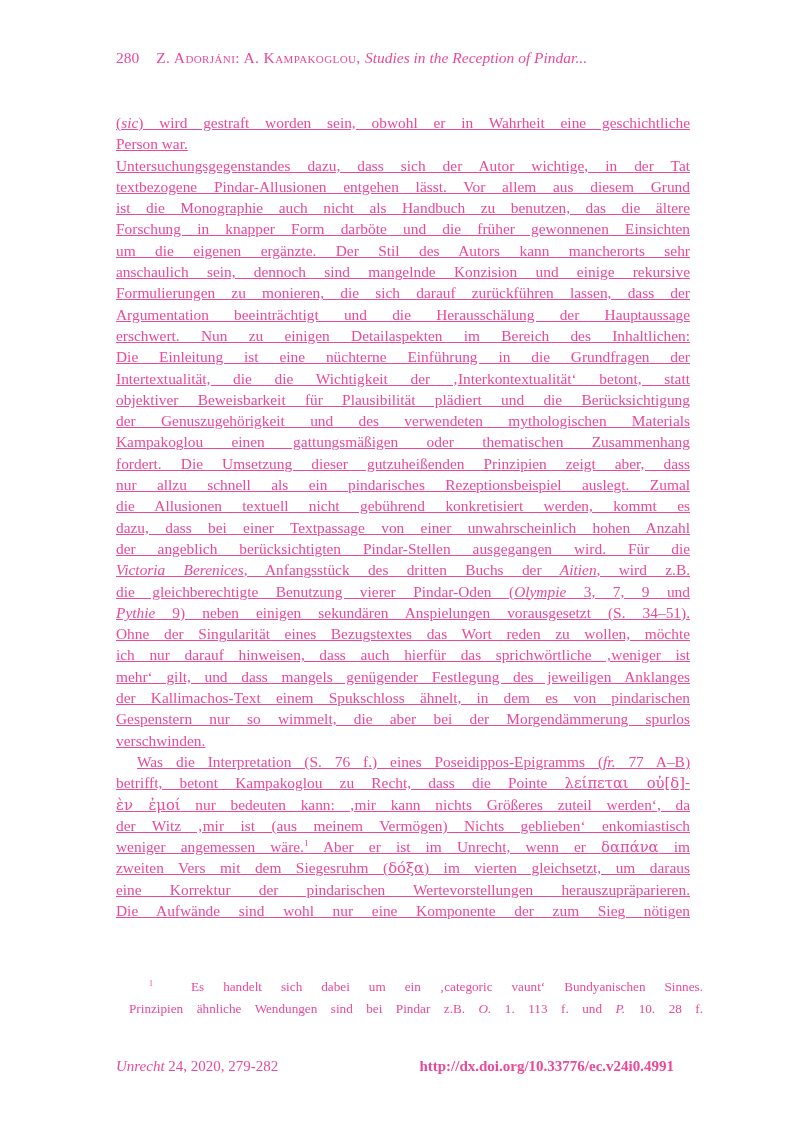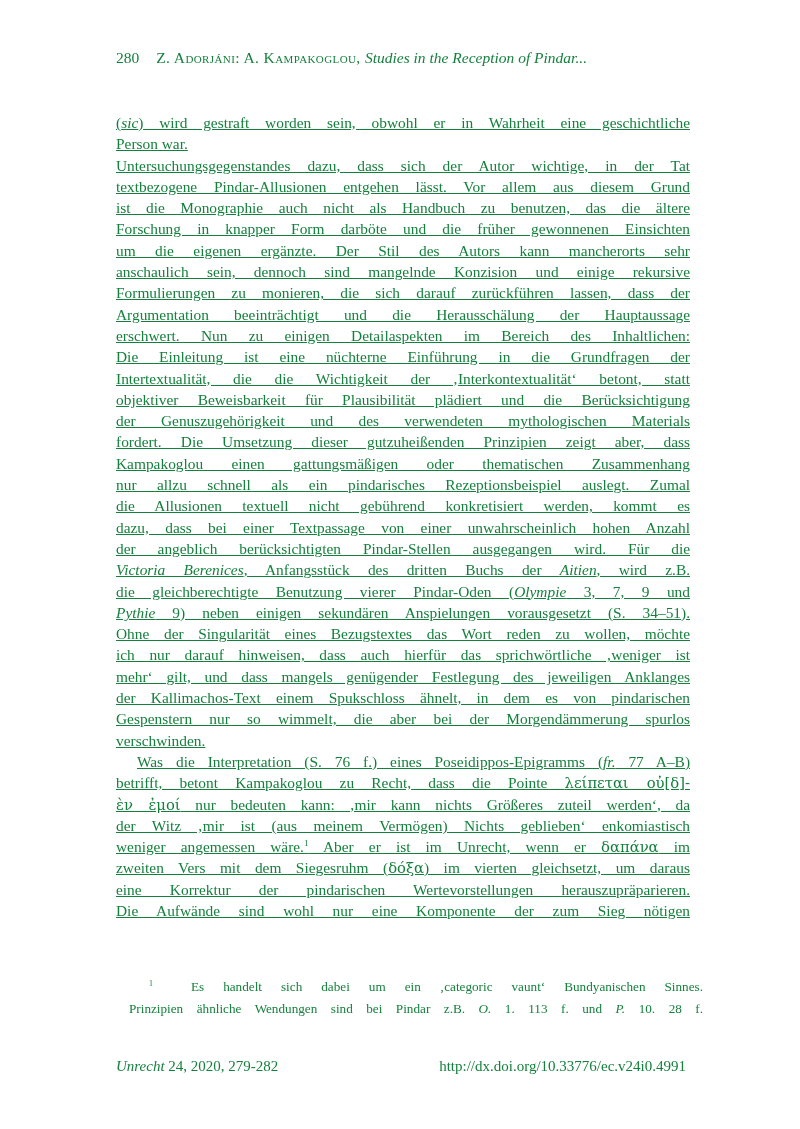--- a/index.html
+++ b/index.html
@@ -2,21 +2,21 @@
 <html><head>
 <meta charset="utf-8">
 <style>
   html, body { margin: 0; padding: 0; background: #e8e8e8; }
   .page {
     position: relative;
     width: 800px;
     height: 1129px;
     background: #ffffff;
     font-family: "Liberation Serif", "DejaVu Serif", serif;
-    color: #15803d;
+    color: #ec4899;
     overflow: hidden;
     margin: 0 auto;
   }
   .running-header {
     position: absolute;
     left: 116px;
     top: 49px;
     width: 574px;
     font-size: 15.5px;
     white-space: nowrap;
@@ -58,21 +58,21 @@
 
   .page-footer {
     position: absolute;
     left: 116px;
     top: 1058px;
     width: 574px;
     font-size: 15px;
     height: 22px;
   }
   .page-footer .cite { position: absolute; left: 0; top: 0; white-space: nowrap; }
-  .page-footer .doi  { position: absolute; right: 4px; top: 0; white-space: nowrap; }
+  .page-footer .doi  { position: absolute; right: 16px; top: 0; white-space: nowrap; font-weight: bold; }
 </style>
 </head>
 <body>
 
 <div class="page">
 
   <div class="running-header">
     <span class="pagenum">280</span><span id="running-head"><span class="sc">Z. Adorjáni: A. Kampakoglou, </span><span class="it">Studies in the Reception of Pindar...</span></span>
   </div>
 
@@ -85,22 +85,22 @@
       <div class="tline"><span>Forschung in knapper Form darböte und die früher gewonnenen Einsichten</span></div>
       <div class="tline"><span>um die eigenen ergänzte. Der Stil des Autors kann mancherorts sehr</span></div>
       <div class="tline"><span>anschaulich sein, dennoch sind mangelnde Konzision und einige rekursive</span></div>
       <div class="tline"><span>Formulierungen zu monieren, die sich darauf zurückführen lassen, dass der</span></div>
       <div class="tline"><span>Argumentation beeinträchtigt und die Herausschälung der Hauptaussage</span></div>
       <div class="tline"><span>erschwert. Nun zu einigen Detailaspekten im Bereich des Inhaltlichen:</span></div>
       <div class="tline"><span>Die Einleitung ist eine nüchterne Einführung in die Grundfragen der</span></div>
       <div class="tline"><span>Intertextualität, die die Wichtigkeit der ‚Interkontextualität‘ betont, statt</span></div>
       <div class="tline"><span>objektiver Beweisbarkeit für Plausibilität plädiert und die Berücksichtigung</span></div>
       <div class="tline"><span>der Genuszugehörigkeit und des verwendeten mythologischen Materials</span></div>
+      <div class="tline"><span>Kampakoglou einen gattungsmäßigen oder thematischen Zusammenhang</span></div>
       <div class="tline"><span>fordert. Die Umsetzung dieser gutzuheißenden Prinzipien zeigt aber, dass</span></div>
-      <div class="tline"><span>Kampakoglou einen gattungsmäßigen oder thematischen Zusammenhang</span></div>
       <div class="tline"><span>nur allzu schnell als ein pindarisches Rezeptionsbeispiel auslegt. Zumal</span></div>
       <div class="tline"><span>die Allusionen textuell nicht gebührend konkretisiert werden, kommt es</span></div>
       <div class="tline"><span>dazu, dass bei einer Textpassage von einer unwahrscheinlich hohen Anzahl</span></div>
       <div class="tline"><span>der angeblich berücksichtigten Pindar-Stellen ausgegangen wird. Für die</span></div>
       <div class="tline"><span class="it">Victoria Berenices</span><span>, Anfangsstück des dritten Buchs der </span><span class="it">Aitien</span><span>, wird z.B.</span></div>
       <div class="tline"><span>die gleichberechtigte Benutzung vierer Pindar-Oden (</span><span class="it">Olympie</span><span> 3, 7, 9 und</span></div>
       <div class="tline"><span class="it">Pythie</span><span> 9) neben einigen sekundären Anspielungen vorausgesetzt (S. 34–51).</span></div>
       <div class="tline"><span>Ohne der Singularität eines Bezugstextes das Wort reden zu wollen, möchte</span></div>
       <div class="tline"><span>ich nur darauf hinweisen, dass auch hierfür das sprichwörtliche ‚weniger ist</span></div>
       <div class="tline"><span>mehr‘ gilt, und dass mangels genügender Festlegung des jeweiligen Anklanges</span></div>

